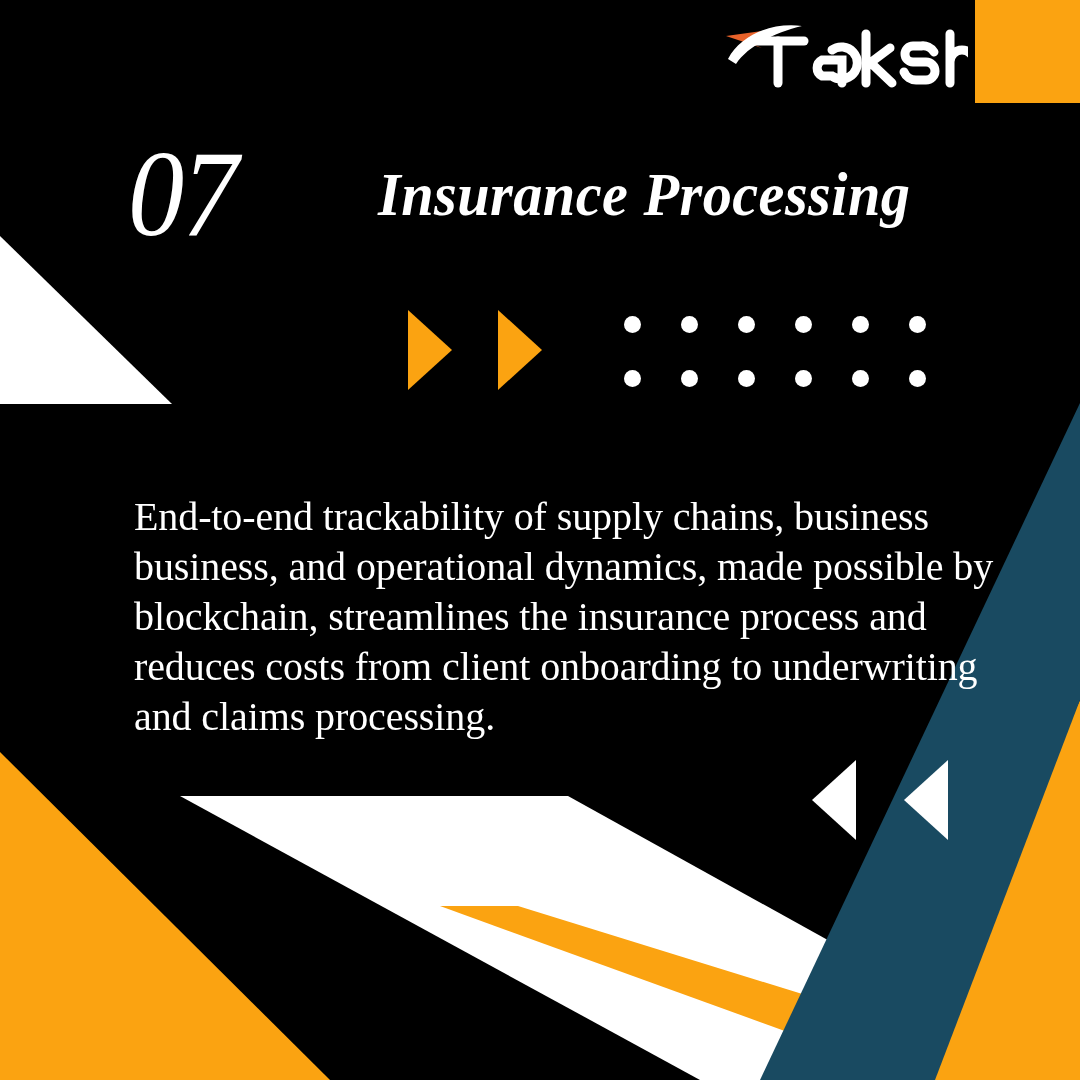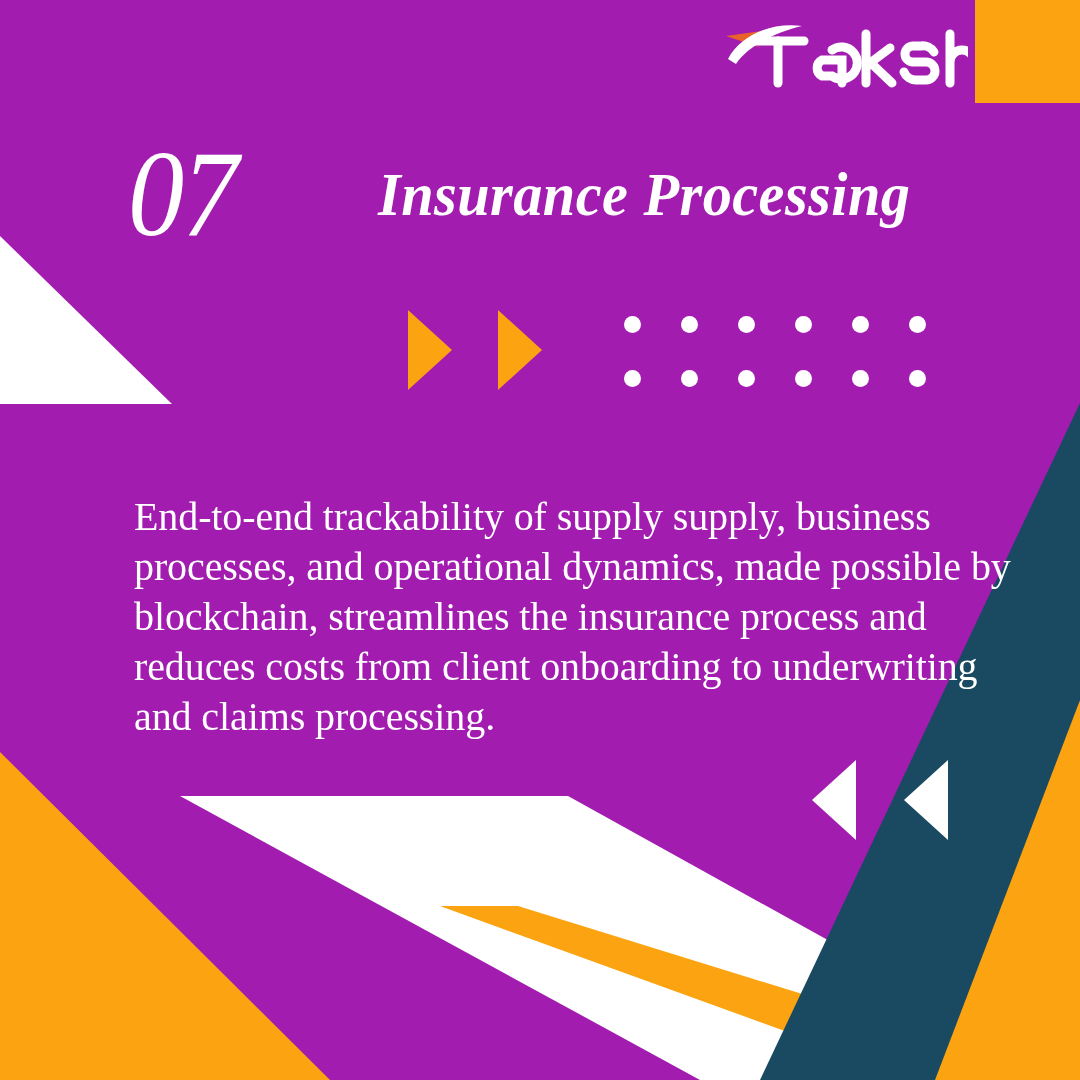--- a/index.html
+++ b/index.html
@@ -2,21 +2,21 @@
 <html><head>
 <meta charset="utf-8">
 <title>Insurance Processing — Taksh</title>
 <style>
   html,body{margin:0;padding:0;background:#0f2a3a;}
   *{box-sizing:border-box;}
   .canvas{
     position:relative;
     width:1080px;height:1080px;
     overflow:hidden;
-    background:#a21caf;
+    background:#000000;
     font-family:"Liberation Serif", serif;
   }
 
   
   .corner-square{
     position:absolute;
     left:975px;top:0;width:105px;height:103px;
     background:#FBA311;
   }
 
@@ -190,18 +190,18 @@
       <div class="dot"></div>
       <div class="dot"></div>
       <div class="dot"></div>
       <div class="dot"></div>
       <div class="dot"></div>
       <div class="dot"></div>
       <div class="dot"></div>
     </div>
   </div>
 
-  <p class="body-copy">End-to-end trackability of supply supply, business processes, and operational dynamics, made possible by blockchain, streamlines the insurance process and reduces costs from client onboarding to underwriting and claims processing.</p>
+  <p class="body-copy">End-to-end trackability of supply chains, business business, and operational dynamics, made possible by blockchain, streamlines the insurance process and reduces costs from client onboarding to underwriting and claims processing.</p>
 
   <div class="tri-l one"></div>
   <div class="tri-l two"></div>
 
 </div>
 
 </body></html>

